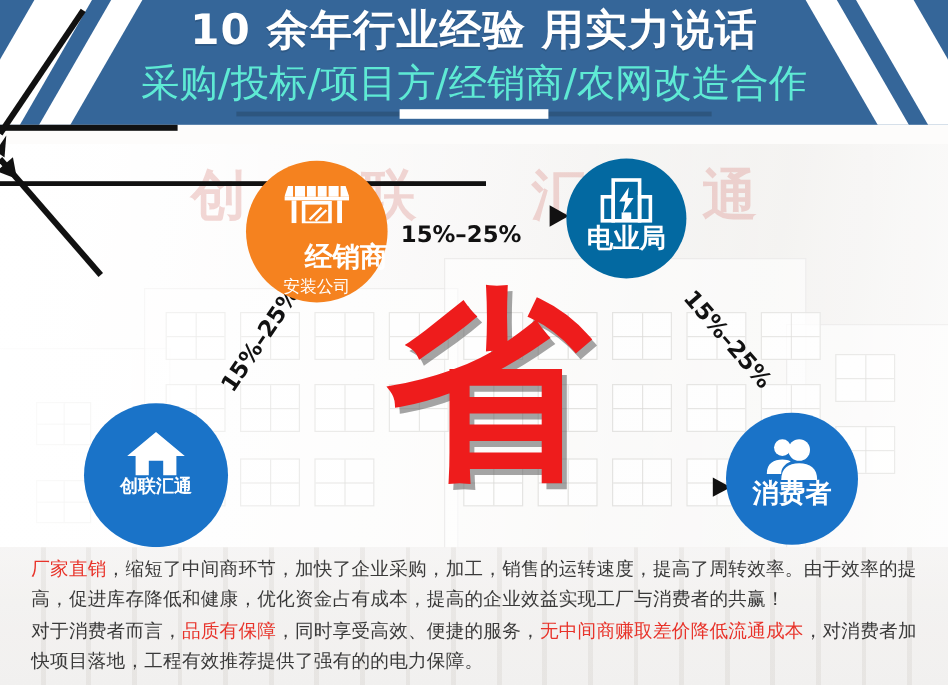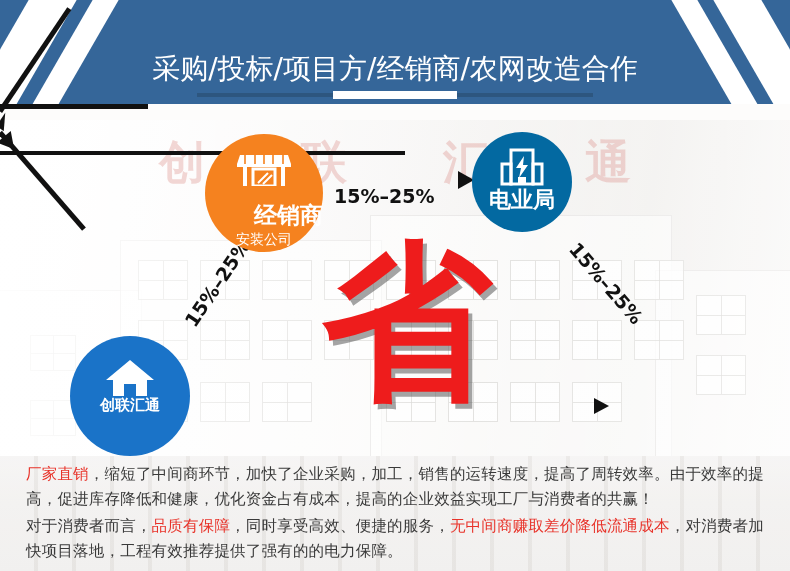--- a/index.html
+++ b/index.html
@@ -38,22 +38,22 @@
     font-size:35px;
     font-weight:bold;
     letter-spacing:1px;
     line-height:45px;
     white-space:nowrap;
     text-shadow:0 1px 0 rgba(0,0,0,.12);
   }
   #header-sub{
     position:absolute;left:0;right:0;top:54px;
     text-align:center;
-    color:#ffffff;
-    font-size:28px;
+    color:#5eead4;
+    font-size:32px;
     line-height:30px;
     white-space:nowrap;
   }
   #header-rule{
     position:absolute;left:50%;top:93px;transform:translateX(-50%);
     width:396px;height:4px;
     background:#2d567f;
   }
   #header-rule-mid{
     position:absolute;left:50%;top:91px;transform:translateX(-50%);
@@ -254,20 +254,21 @@
 <body>
 
 <div id="page">
 
   <div id="header">
     <div class="diag l1"></div>
     <div class="diag l2"></div>
     <div class="diag r1"></div>
     <div class="diag r2"></div>
 
+    <div id="header-title">10 余年行业经验 用实力说话</div>
     <div id="header-sub">采购/投标/项目方/经销商/农网改造合作</div>
     <div id="header-rule"></div>
     <div id="header-rule-mid"></div>
   </div>
 
   <div id="bg">
     <div class="bldg" style="left:-10px;top:170px;width:150px;height:190px;"></div>
     <div class="bldg" style="left:120px;top:120px;width:260px;height:240px;"></div>
     <div class="bldg" style="left:370px;top:95px;width:300px;height:265px;"></div>
     <div class="bldg" style="left:655px;top:150px;width:150px;height:210px;"></div>
@@ -445,20 +446,31 @@
 
     <div class="node" id="node-brand">
       <div class="nicon" id="icon-house">
         <svg width="50" height="40" viewBox="0 0 50 40">
           <path d="M25 2 L49 22 L42 22 L42 38 L31 38 L31 26 L19 26 L19 38 L8 38 L8 22 L1 22 Z" fill="#ffffff"></path>
         </svg>
       </div>
       <div class="nlabel">创联汇通</div>
     </div>
 
+    <div class="node" id="node-consumer">
+      <div class="nicon" id="icon-people">
+        <svg width="48" height="38" viewBox="0 0 48 38">
+          <circle cx="16" cy="9" r="7" fill="#ffffff"></circle>
+          <path d="M3 31 C3 22 9 19 16 19 C19 19 21 19.6 23 20.6 C18 22.6 15 26 15 31 Z" fill="#ffffff"></path>
+          <circle cx="30" cy="11" r="9" fill="#ffffff"></circle>
+          <path d="M15 36 C15 26 21 22 30 22 C39 22 45 26 45 36 Z" fill="#ffffff"></path>
+        </svg>
+      </div>
+      <div class="nlabel">消费者</div>
+    </div>
   </div>
 
   <div id="footer">
     <div id="footer-bg-stripes"></div>
 
     <div class="para" id="para1">
       <span class="hl">厂家直销</span><span>，缩短了中间商环节，加快了企业采购，加工，销售的运转速度，提高了周转效率。由于效率的提高，促进库存降低和健康，优化资金占有成本，提高的企业效益实现工厂与消费者的共赢！</span>
     </div>
 
     <div class="para" id="para2">

